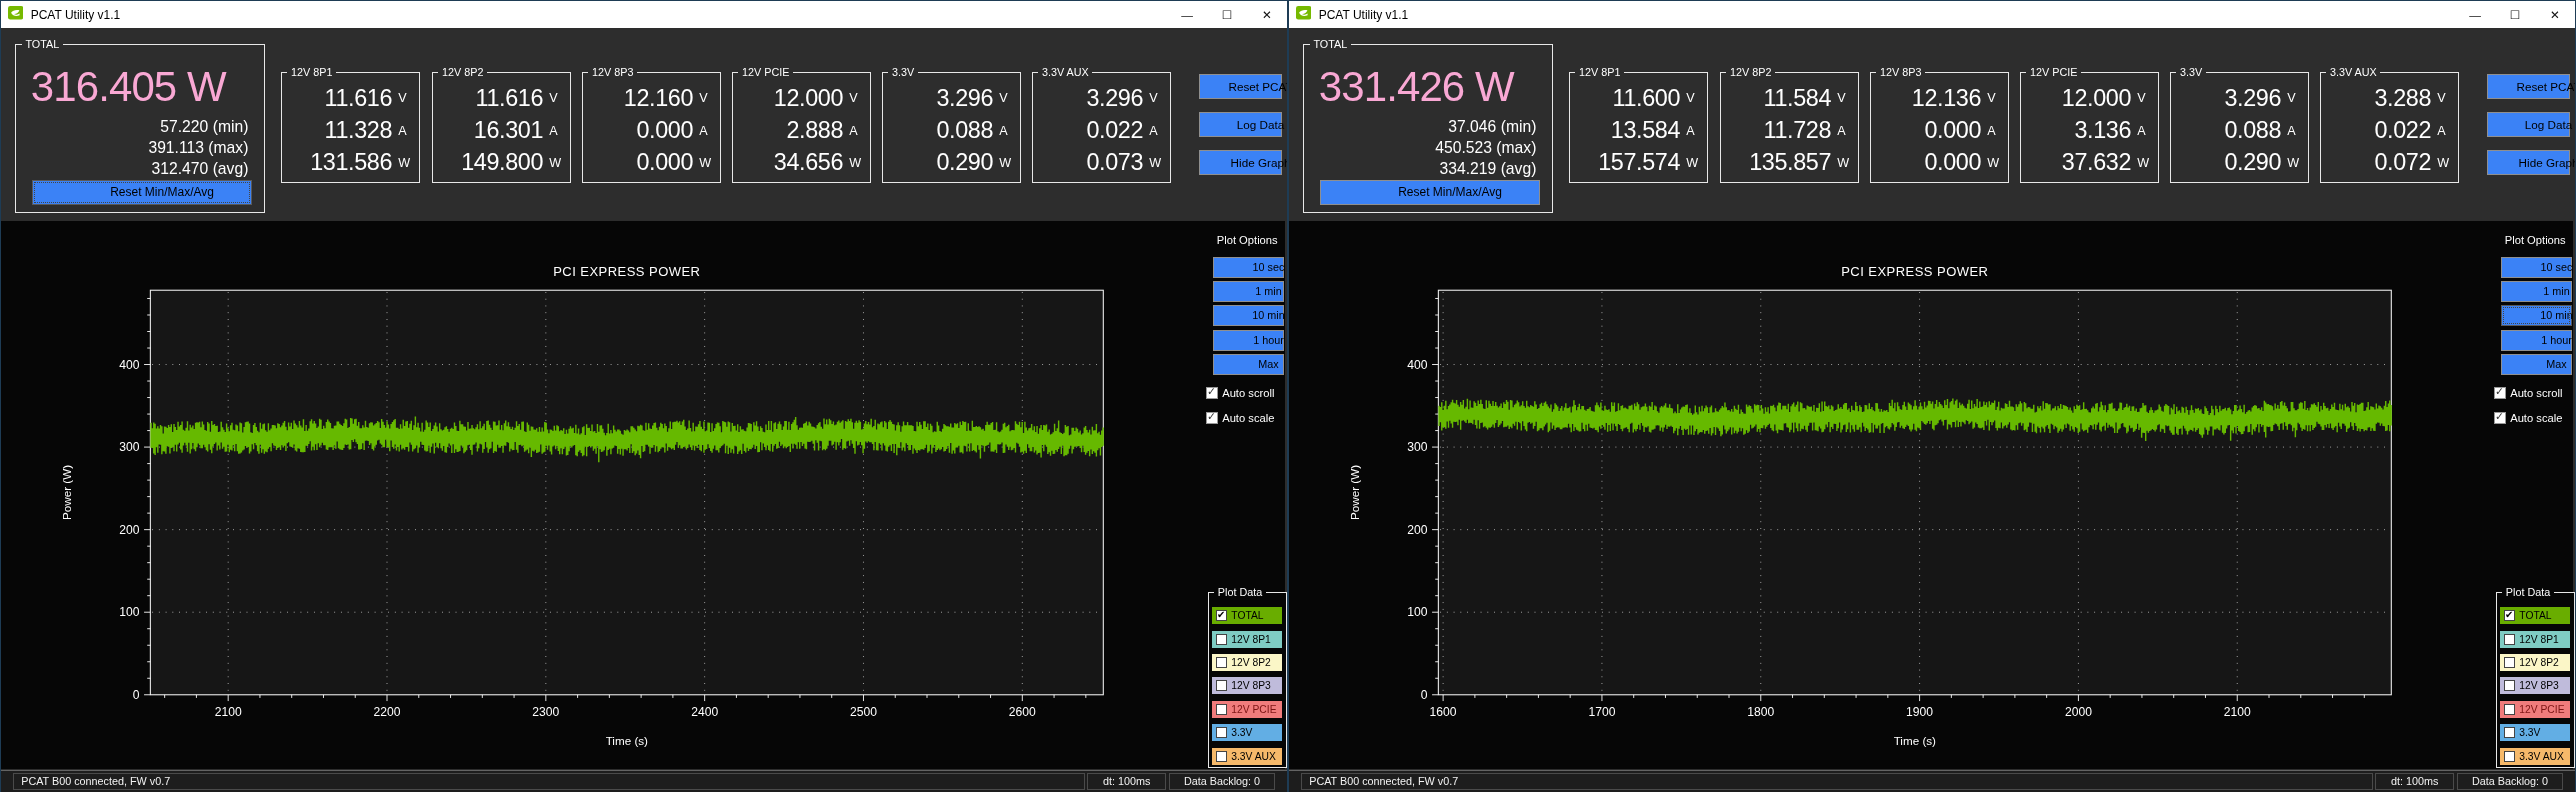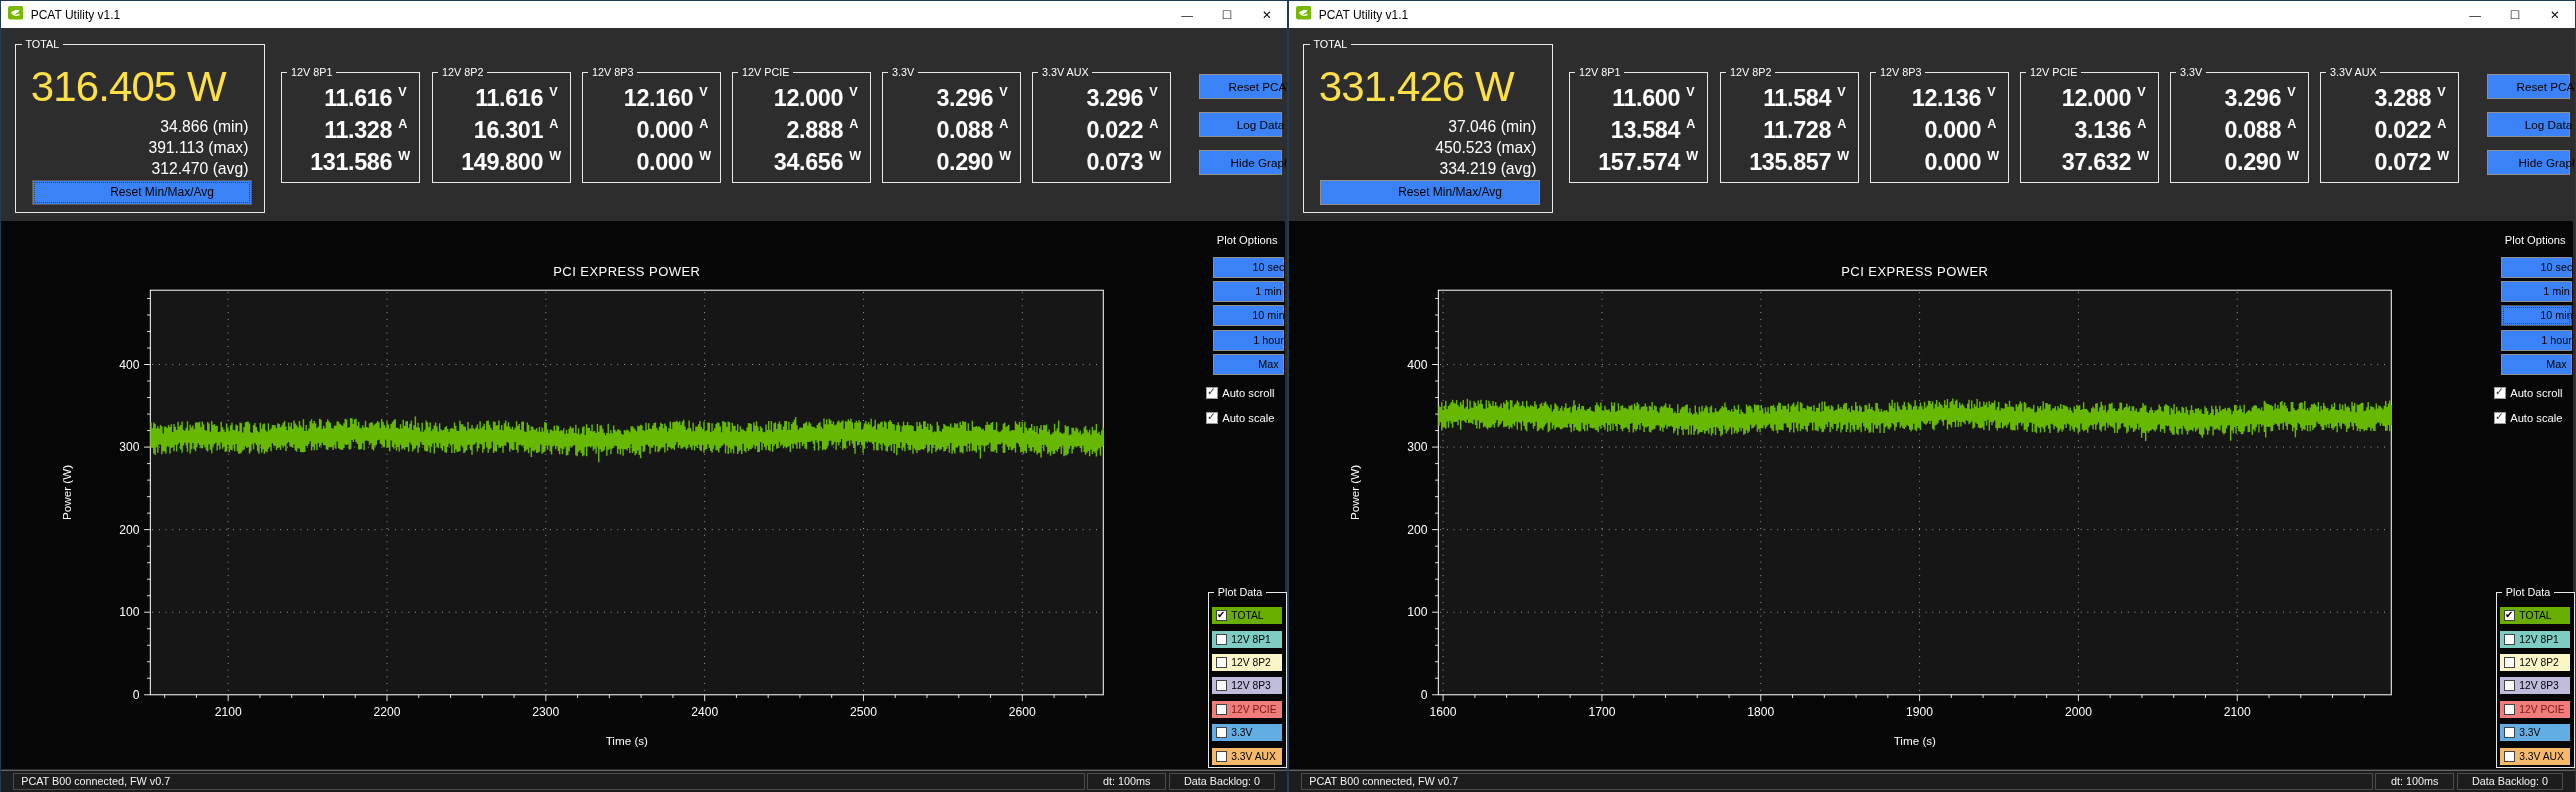--- a/index.html
+++ b/index.html
@@ -6,28 +6,28 @@
   body{width:2576px;height:793px;overflow:hidden;font-family:"Liberation Sans",sans-serif;}
   #app{display:flex;width:2576px;height:699px;}
   .window{position:relative;width:1288px;height:793px;background:#2d2d2d;border:1.8px solid #1e3c55;box-sizing:border-box;flex:none;overflow:hidden;}
   .titlebar{position:absolute;left:0;top:0;right:0;height:27px;background:#ffffff;display:flex;align-items:center;padding:0 0 0 7.2px;box-sizing:border-box;}
   .titlebar .title{font-size:12px;color:#000;margin-left:7.2px;flex:1;}
   .winbtn{width:40px;height:26px;display:flex;align-items:center;justify-content:center;font-size:11.7px;color:#111;}
   .toppanel{position:absolute;left:0;top:27px;right:0;height:193px;}
   .groupbox{position:absolute;border:0.9px solid #e8e8e8;box-sizing:border-box;}
   .gb-label{position:absolute;top:-7.2px;left:5.4px;padding:0 3.6px;font-size:10.8px;color:#fff;background:#2d2d2d;line-height:12.6px;white-space:nowrap;}
   .total-box{left:14.4px;top:16px;width:250px;height:169px;}
-  .total-watts{margin-top:18px;padding:0 14.4px;font-size:42px;color:#fde047;white-space:nowrap;letter-spacing:-0.9px;}
+  .total-watts{margin-top:18px;padding:0 14.4px;font-size:42px;color:#f9a8d4;white-space:nowrap;letter-spacing:-0.9px;}
   .total-stat{text-align:right;padding-right:16px;font-size:15.7px;color:#fff;line-height:21px;}
   .total-stat.first{margin-top:4.5px;}
   .btn{background:#3b82f6;border:0.9px solid #8f8f8f;color:#000;display:flex;align-items:center;justify-content:center;box-sizing:border-box;font-size:11.7px;cursor:default;white-space:nowrap;padding-left:40px;}
   .btn.focused{outline:0.9px dotted #444;outline-offset:-3.6px;border-color:#5a5a5a;}
   .reset-mm{position:absolute;left:16px;right:12.6px;bottom:7.2px;height:25px;font-size:12px;}
   .rail-box{top:44px;width:139px;height:111px;}
-  .rail-row{display:flex;justify-content:flex-end;align-items:flex-start;margin-right:9px;font-weight:bold;}
+  .rail-row{display:flex;justify-content:flex-end;align-items:center;margin-right:9px;}
   .rail-row .value{font-size:23.4px;color:#fff;letter-spacing:-0.4px;}
   .rail-row .unit{font-size:12.6px;color:#fff;margin-left:6.3px;width:11.7px;text-align:left;}
   .rail-row.r1{margin-top:11.7px;} .rail-row.r2{margin-top:5.4px;} .rail-row.r3{margin-top:5.4px;}
   .panelbtn{position:absolute;left:1198px;width:83px;height:25px;font-size:11.7px;}
   .graphpanel{position:absolute;left:0;top:220px;width:1196px;height:548px;background:#060606;}
   .optstrip{position:absolute;left:1196px;top:220px;width:88px;height:548px;background:#060606;}
   .opt-label{position:absolute;top:12.6px;left:16px;right:3.6px;text-align:center;font-size:11.2px;color:#fff;}
   .optbtn{position:absolute;left:16px;width:71px;height:20.7px;font-size:10.8px;}
   .cbrow{position:absolute;left:9px;display:flex;align-items:center;font-size:11.2px;color:#fff;}
   .cb{width:11.7px;height:11.7px;background:#fff;border:0.9px solid #999;margin-right:4.5px;position:relative;box-sizing:border-box;flex:none;}
@@ -57,21 +57,21 @@
           </svg></span>
         <span class="title">PCAT Utility v1.1</span>
         <span class="winbtn">—</span>
         <span class="winbtn">☐</span>
         <span class="winbtn">✕</span>
       </div>
       <div class="toppanel">
         <div class="groupbox total-box">
           <span class="gb-label">TOTAL</span>
           <div class="total-watts">316.405 W</div>
-          <div class="total-stat first">34.866 (min)</div>
+          <div class="total-stat first">57.220 (min)</div>
           <div class="total-stat">391.113 (max)</div>
           <div class="total-stat">312.470 (avg)</div>
           <div class="btn reset-mm focused">Reset Min/Max/Avg</div>
         </div>
         <div class="groupbox rail-box" style="left: 280px;">
           <span class="gb-label">12V 8P1</span>
           <div class="rail-row r1">
             <span class="value">11.616</span>
             <span class="unit">V</span>
           </div>

